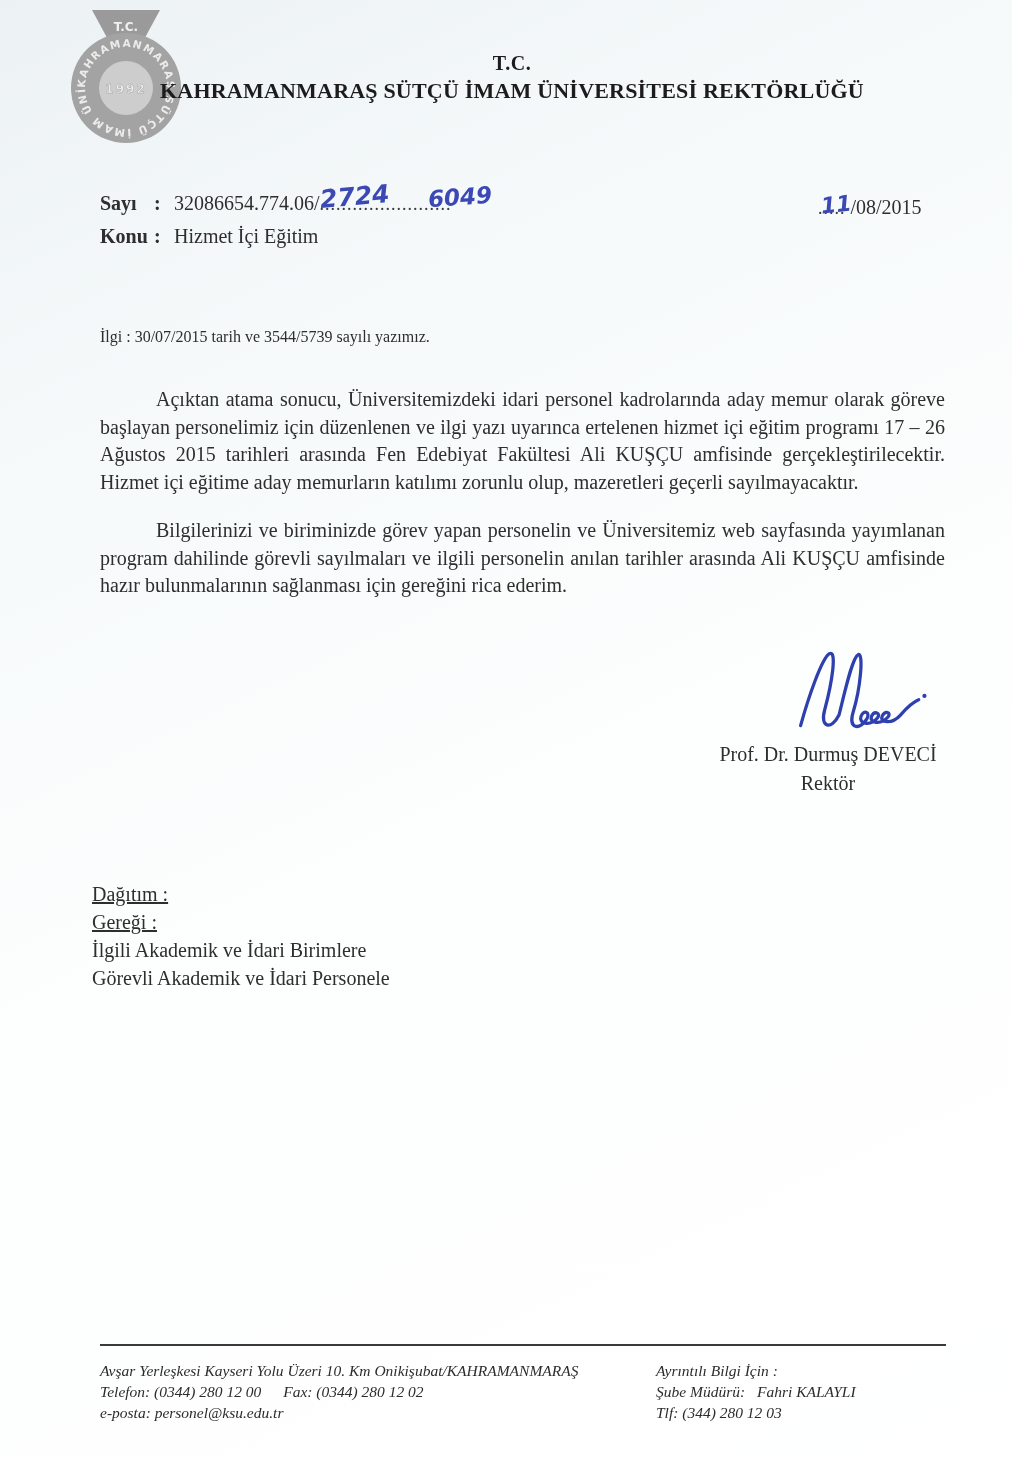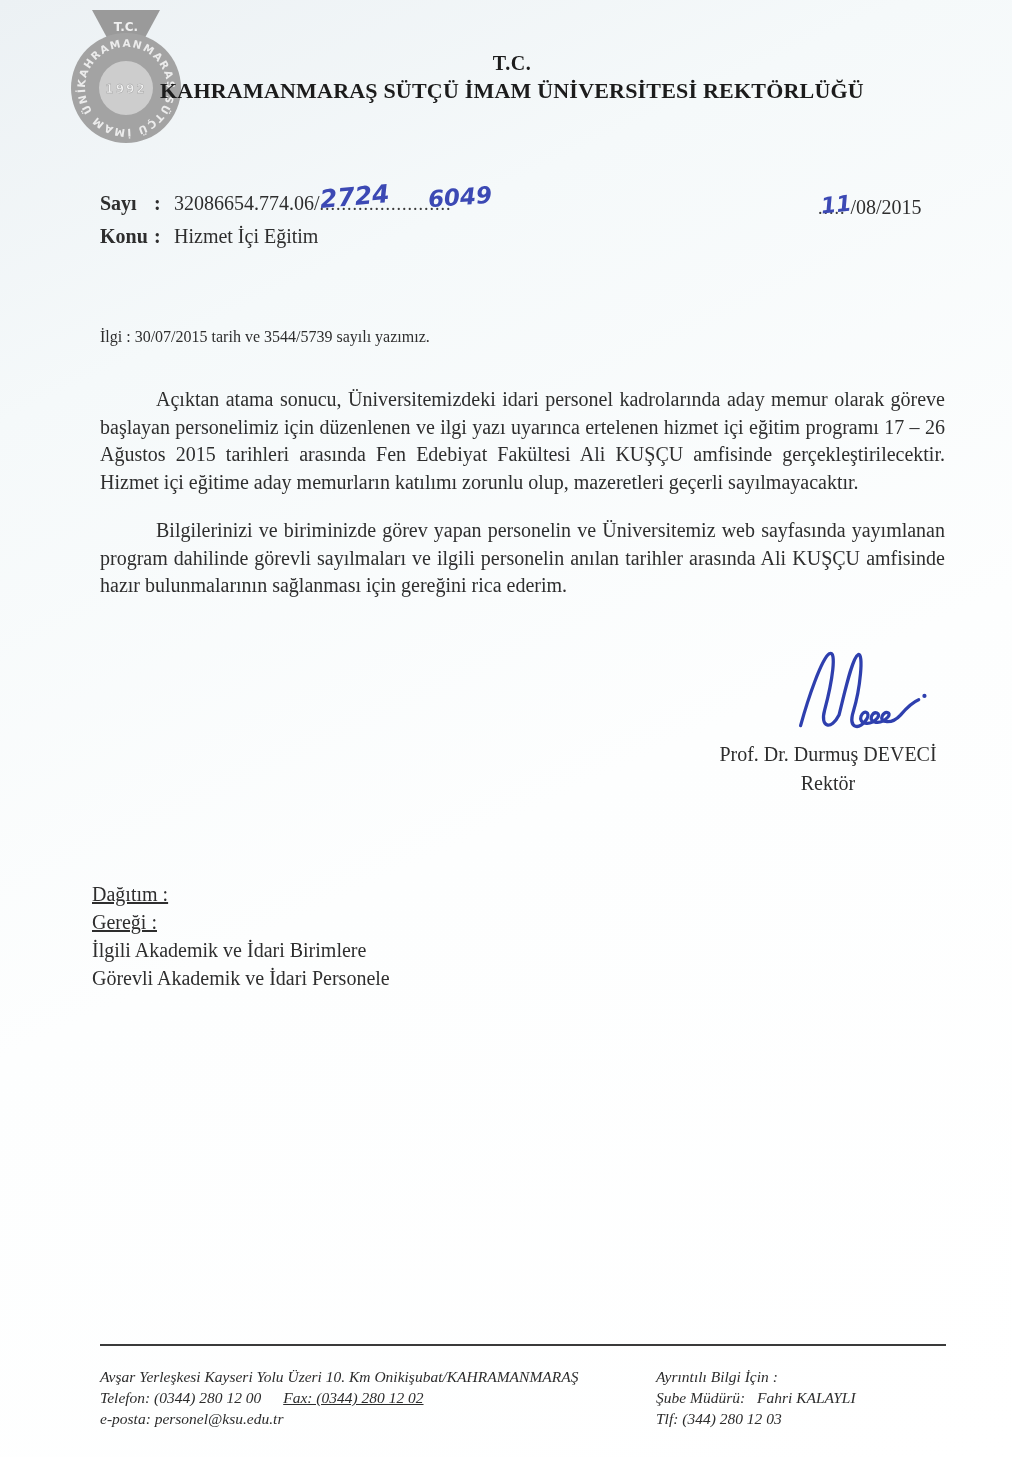--- a/index.html
+++ b/index.html
@@ -43,28 +43,28 @@
   .sign{position:absolute;left:700px;top:645px;width:256px;text-align:center;}
   .sign .scribble{display:block;width:150px;height:96px;margin:0 auto 2px 88px;}
   .sign .name{font-size:20px;}
   .sign .title{font-size:20px;margin-top:6px;}
   
   .dist{position:absolute;left:92px;top:880px;font-size:20px;line-height:28px;}
   .dist .u{text-decoration:underline;}
   
   .footer{
     position:absolute;left:100px;top:1344px;width:846px;
-    border-top:2px solid #3a3a3a;padding-top:20px;
+    border-top:2px solid #3a3a3a;padding-top:14px;
     font-style:italic;font-size:15.5px;line-height:21px;color:#2c2c2c;
     display:flex;
   }
   .f-left{width:556px;}
   .f-right{flex:1;}
   .email{}
-  .fax{margin-left:18px;text-decoration:underline;}
+  .fax{margin-left:18px;}
   .mname{margin-left:8px;text-align:right;}
 </style>
 </head>
 <body>
 
 <div class="page">
 
   <svg class="seal" viewBox="0 0 140 140">
     <polygon points="36,4 104,4 78,52 62,52" fill="#9a9a9a"></polygon>
     <text x="70" y="25" text-anchor="middle" font-family="DejaVu Sans, sans-serif" font-size="12" font-weight="bold" fill="#f0f0f0">T.C.</text>

